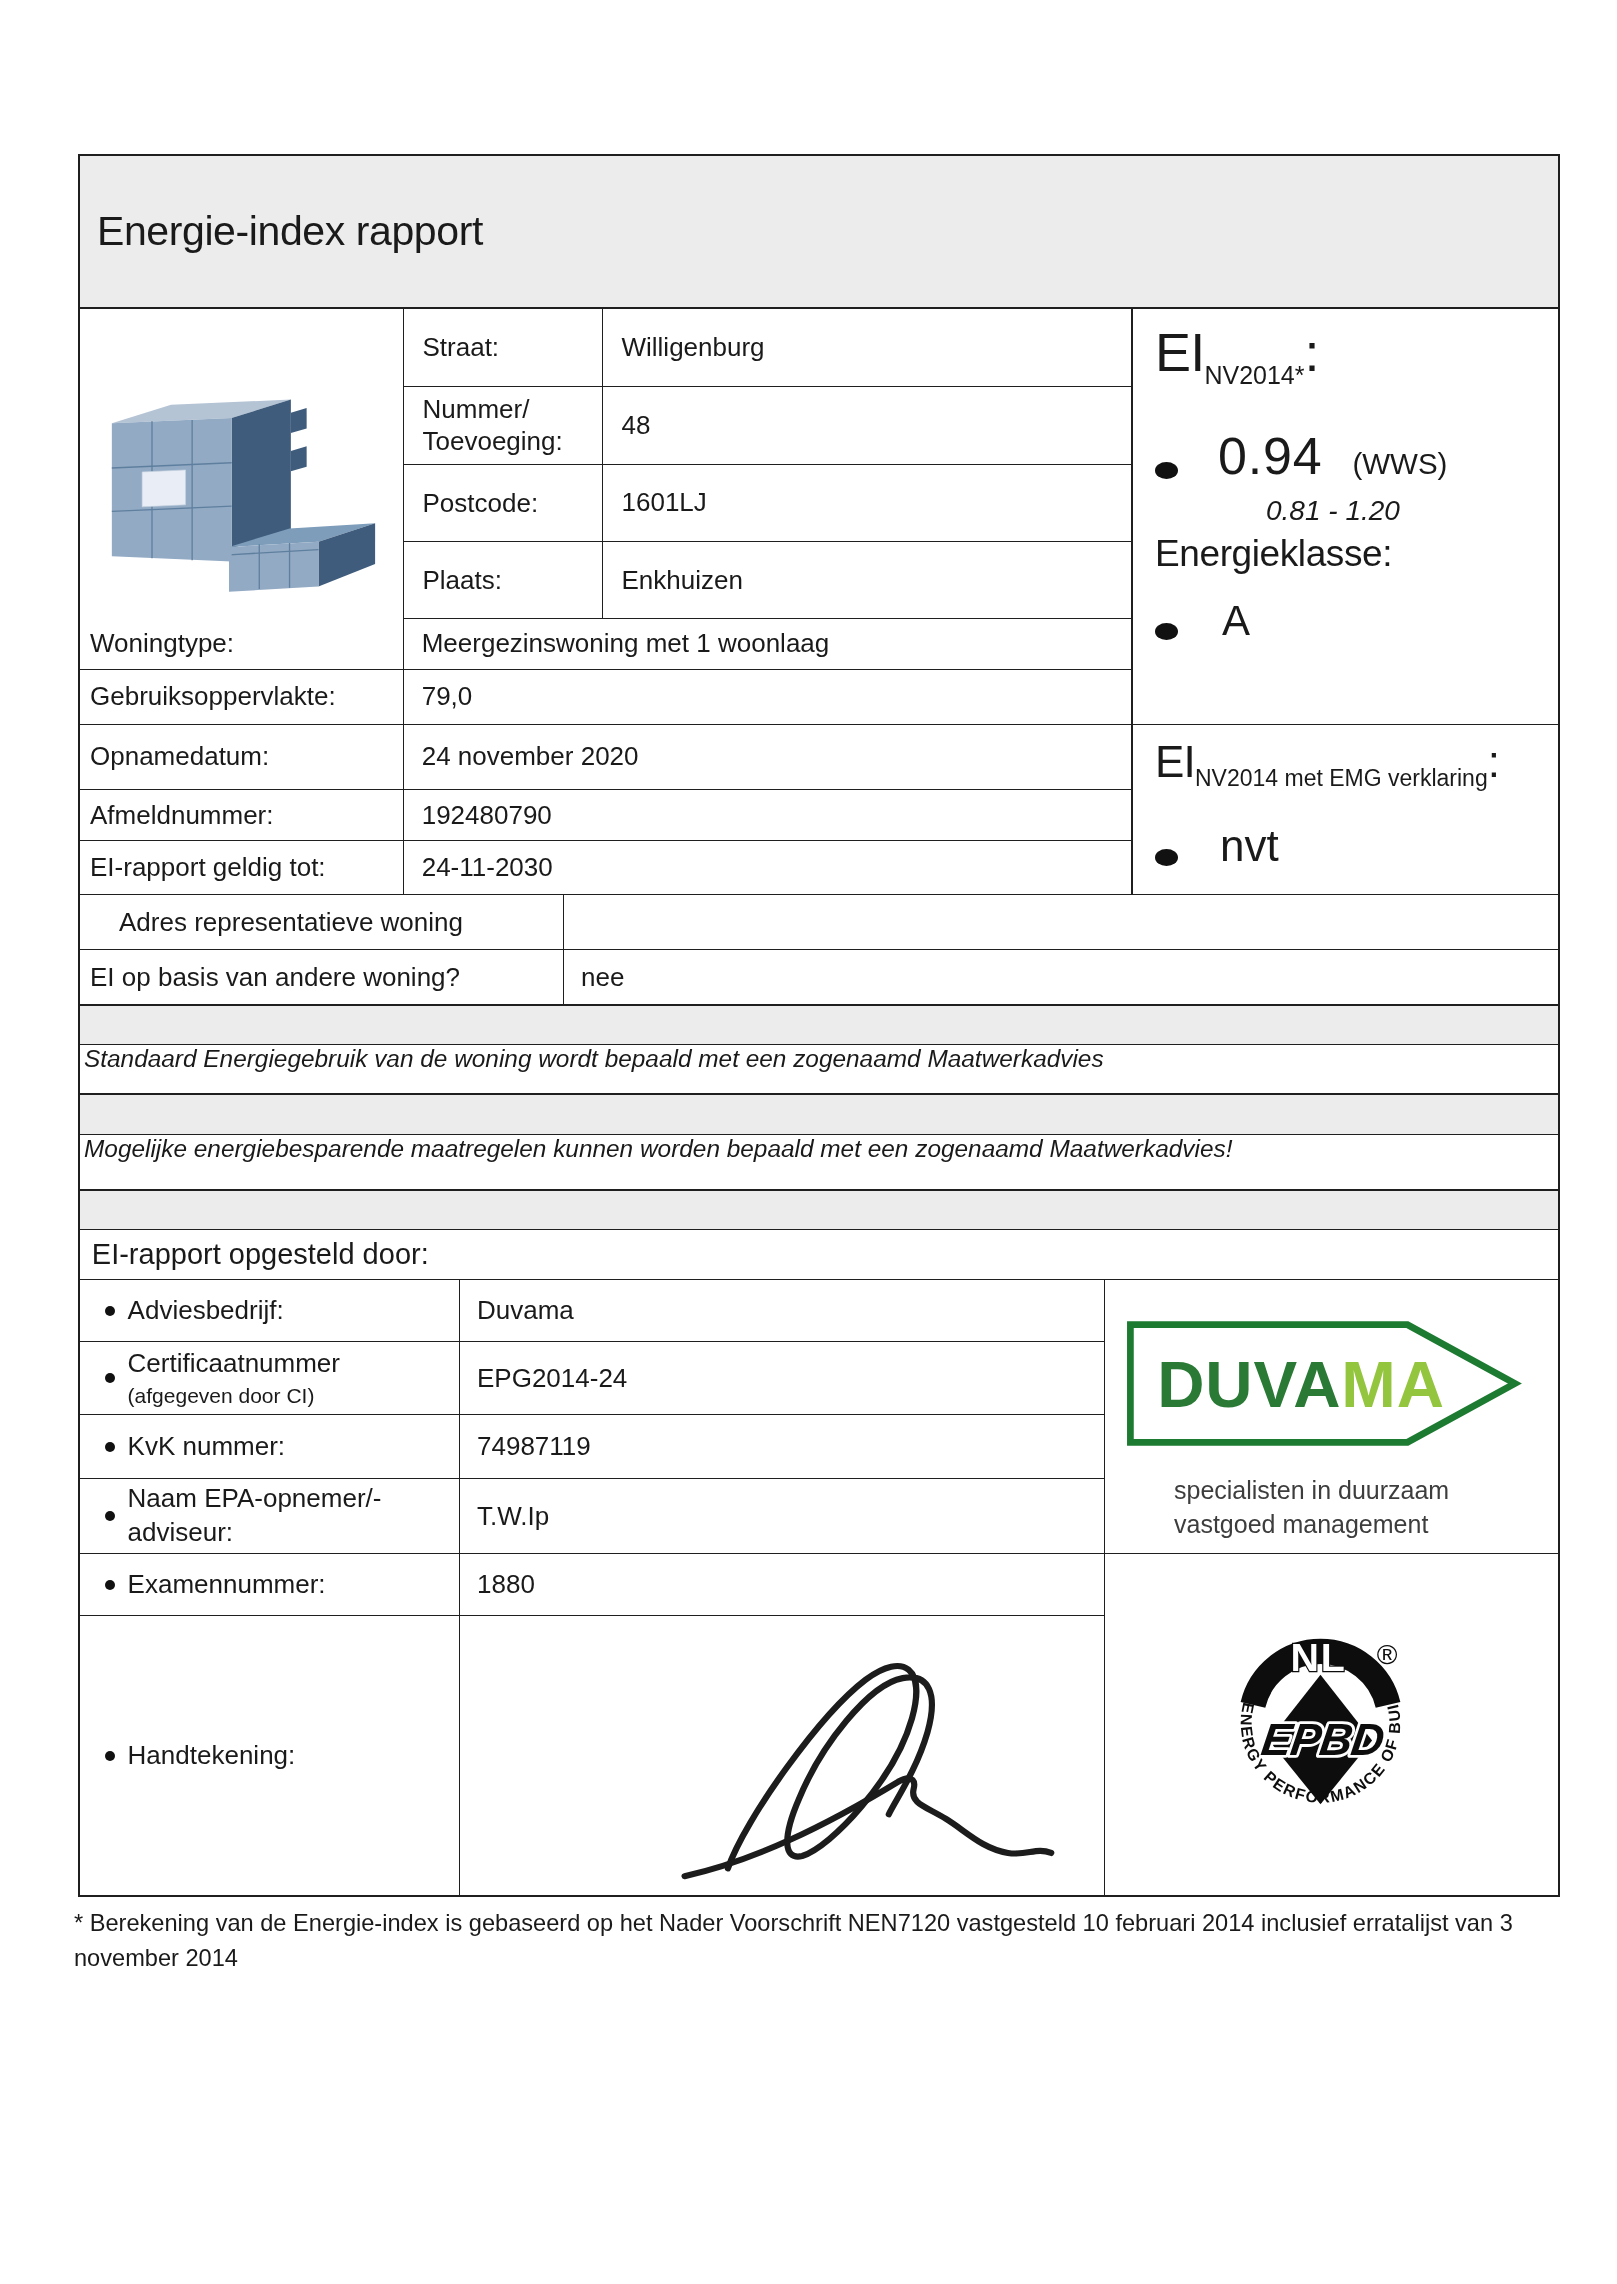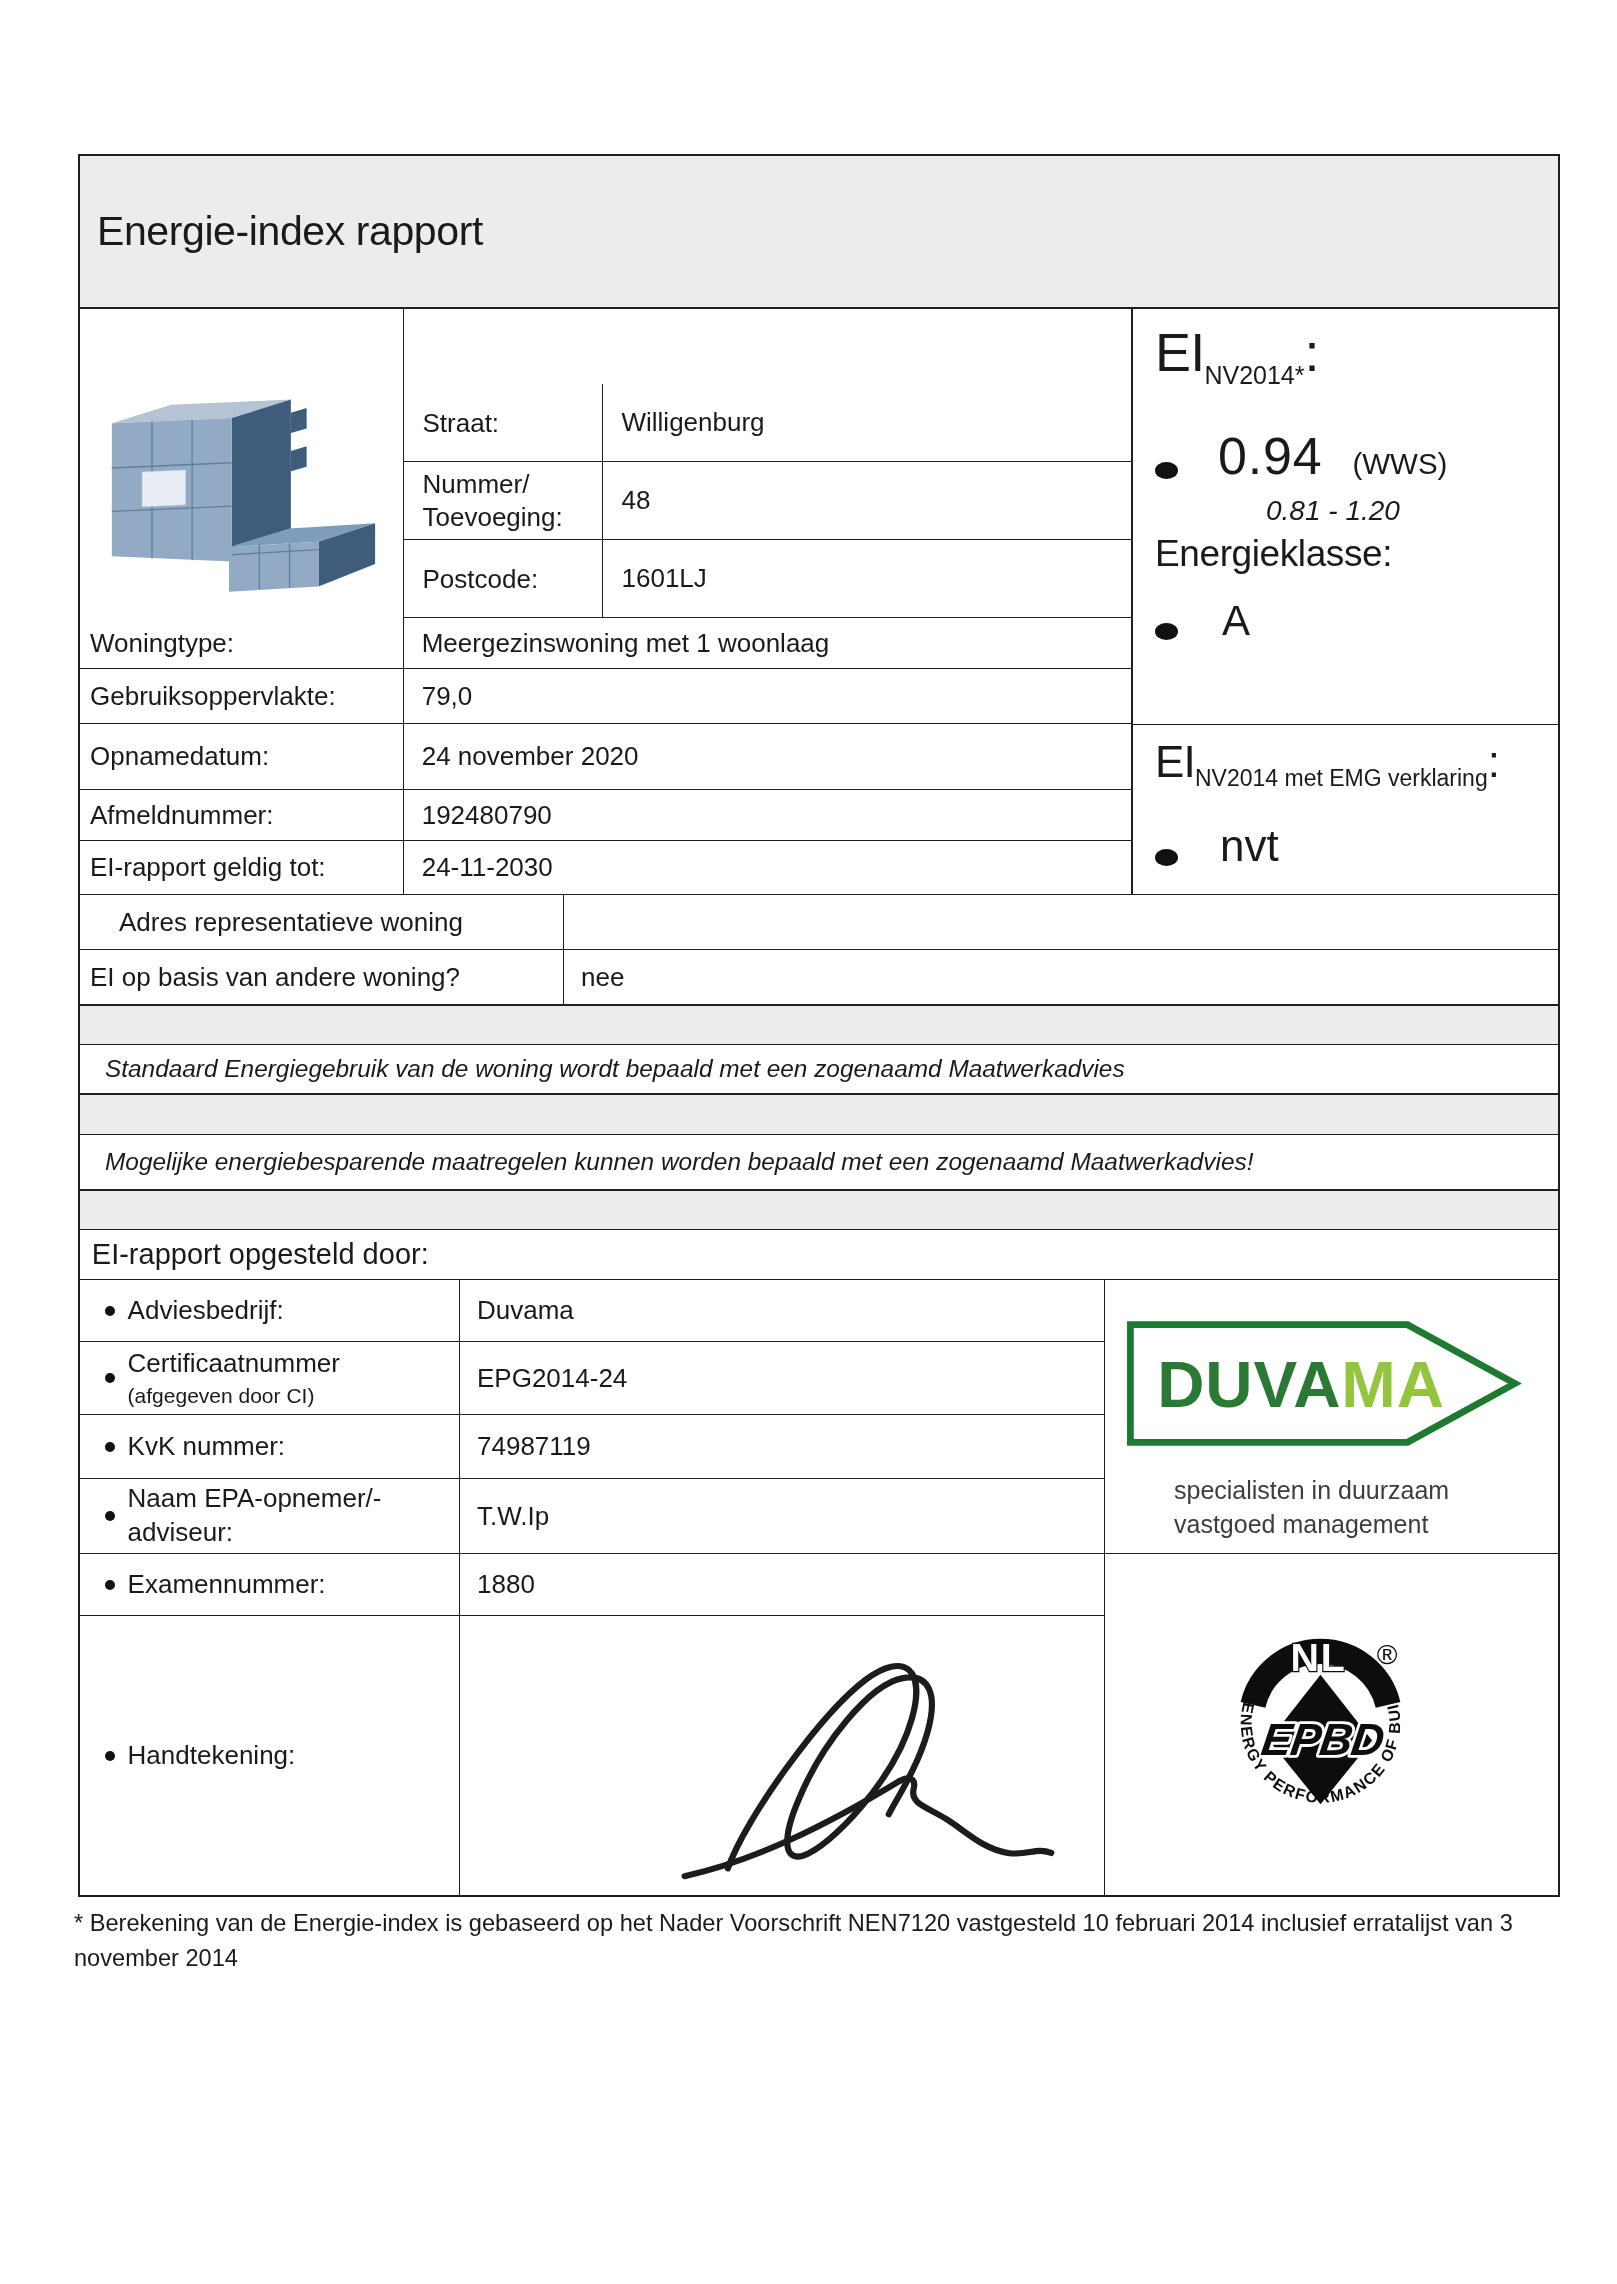--- a/index.html
+++ b/index.html
@@ -61,21 +61,21 @@
 
   
   .split-row{height:55px;display:flex;border-bottom:1.7px solid #1f1f1f;}
   .split-label{width:484px;border-right:1.7px solid #1f1f1f;display:flex;align-items:center;
     padding-left:10px;font-size:26px;}
   .split-row.repr .split-label{padding-left:39px;}
   .split-value{flex:1;display:flex;align-items:center;padding-left:17px;font-size:26px;}
 
   .band{background:#ececec;border-bottom:1.7px solid #1f1f1f;border-top:0.8px solid #1f1f1f;}
   .band.b1{height:40px;} .band.b2{height:41px;} .band.b3{height:40px;}
-  .note{display:flex;align-items:center;padding-left:25px;font-style:italic;font-size:24.4px;
+  .note{display:flex;padding-left:4px;font-style:italic;font-size:24.4px;
     border-bottom:1.7px solid #1f1f1f;}
   .note.n1{height:49px;} .note.n2{height:55px;}
   .heading-row{height:50px;display:flex;align-items:center;padding-left:11.8px;font-size:29px;
     border-bottom:1.7px solid #1f1f1f;}
 
   
   .lower{flex:1;display:flex;}
   .lower-left{width:1025px;border-right:1.7px solid #1f1f1f;display:flex;flex-direction:column;}
   .lrow{display:flex;border-bottom:1.7px solid #1f1f1f;}
   .lrow.w1{height:62px;} .lrow.w2{height:73px;} .lrow.w3{height:64px;}
@@ -151,20 +151,24 @@
           </div>
           <div class="addr-row r2">
             <div class="addr-label preline">Nummer/
 Toevoeging:</div>
             <div class="addr-value">48</div>
           </div>
           <div class="addr-row r3">
             <div class="addr-label">Postcode:</div>
             <div class="addr-value">1601LJ</div>
           </div>
+          <div class="addr-row r4">
+            <div class="addr-label">Plaats:</div>
+            <div class="addr-value">Enkhuizen</div>
+          </div>
         </div>
       </div>
 
       <div class="prop-row p1">
         <div class="prop-label">Woningtype:</div>
         <div class="prop-value">Meergezinswoning met 1 woonlaag</div>
       </div>
       <div class="prop-row p2">
         <div class="prop-label">Gebruiksoppervlakte:</div>
         <div class="prop-value">79,0</div>

